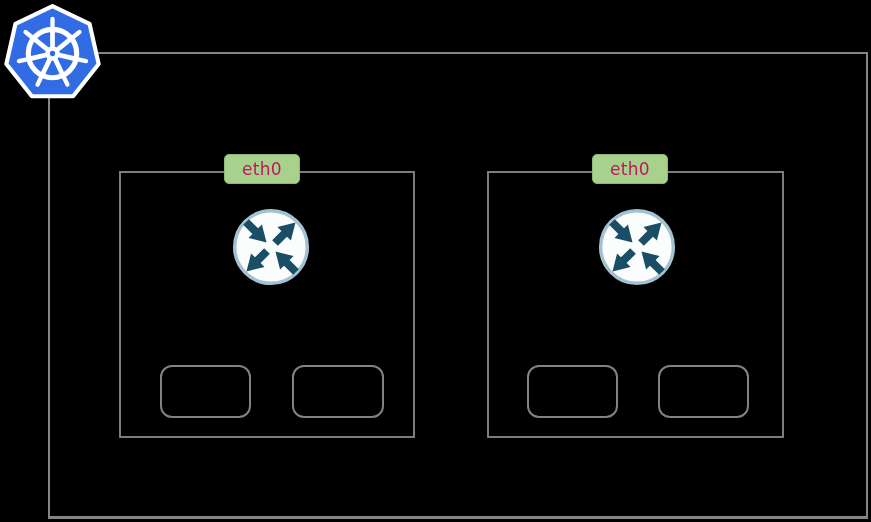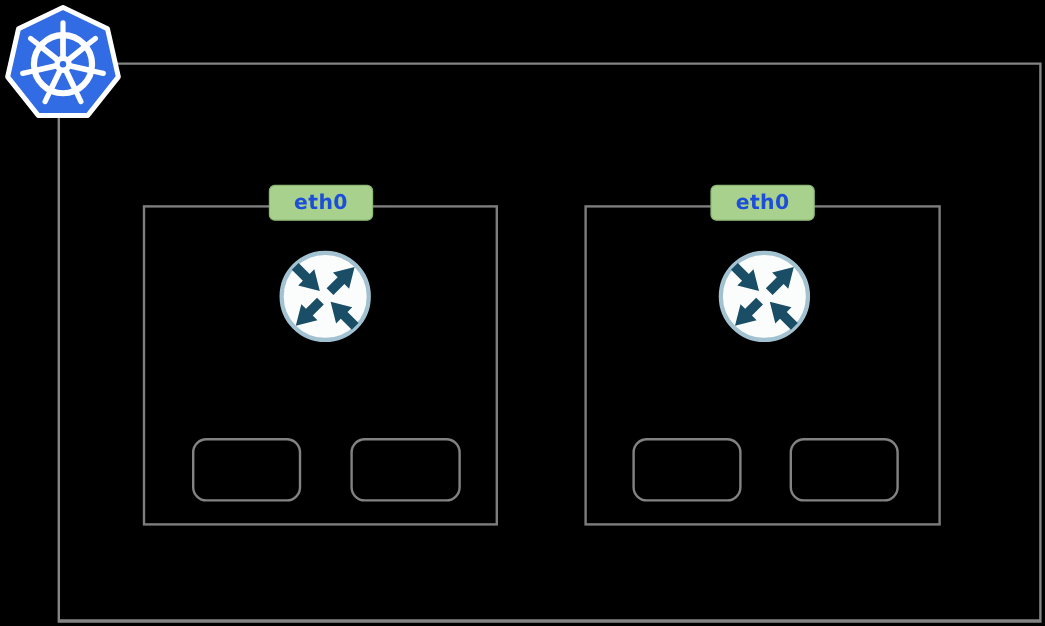--- a/index.html
+++ b/index.html
@@ -9,24 +9,24 @@
   }
   .outer-box{
     position:absolute;left:48px;top:52px;width:820px;height:467px;
     box-sizing:border-box;border:2px solid #848484;border-bottom-width:3px;
   }
   .node-box{
     position:absolute;top:171px;width:296px;height:267px;
     box-sizing:border-box;border:2px solid #7d7d7d;
   }
   .eth-badge{
-    position:absolute;top:154px;width:87px;height:30px;
+    position:absolute;top:154px;width:76px;height:30px;
     box-sizing:border-box;background:#a9d18e;border:1px solid #8cb873;border-radius:5px;
     display:flex;align-items:center;justify-content:center;
-    font-weight:700;font-size:17px;color:#1d4ed8;letter-spacing:.3px;
+    font-weight:400;font-size:17px;color:#be185d;letter-spacing:.3px;
   }
   .router{position:absolute;top:207px;width:80px;height:80px;}
   .pod-box{
     position:absolute;top:365px;height:53px;
     box-sizing:border-box;border:2px solid #828282;border-radius:12px;background:transparent;
   }
   .k8s-logo{position:absolute;left:1px;top:1px;width:103px;height:103px;}
   .hidden-defs{position:absolute;width:0;height:0;overflow:hidden;}
 </style>
 </head>

